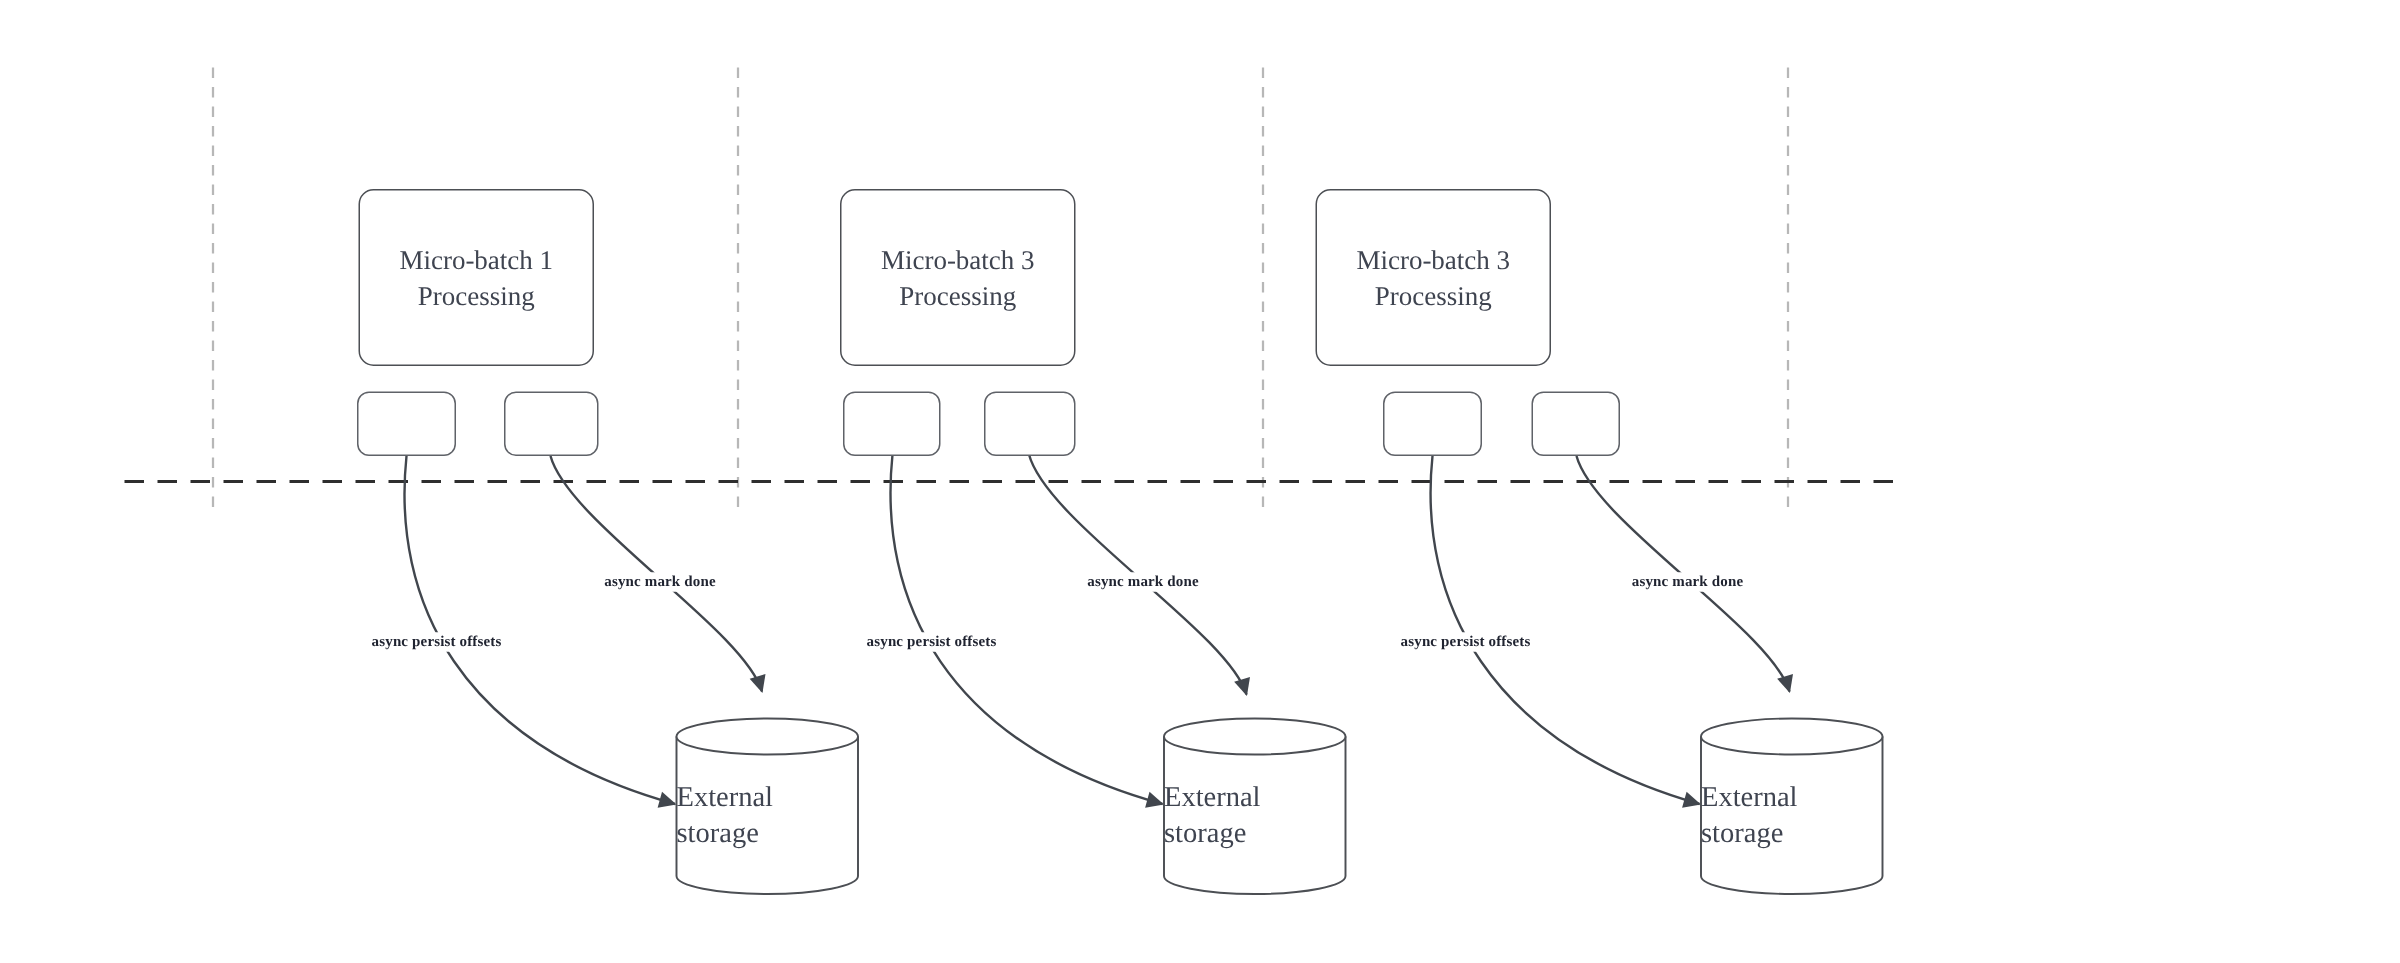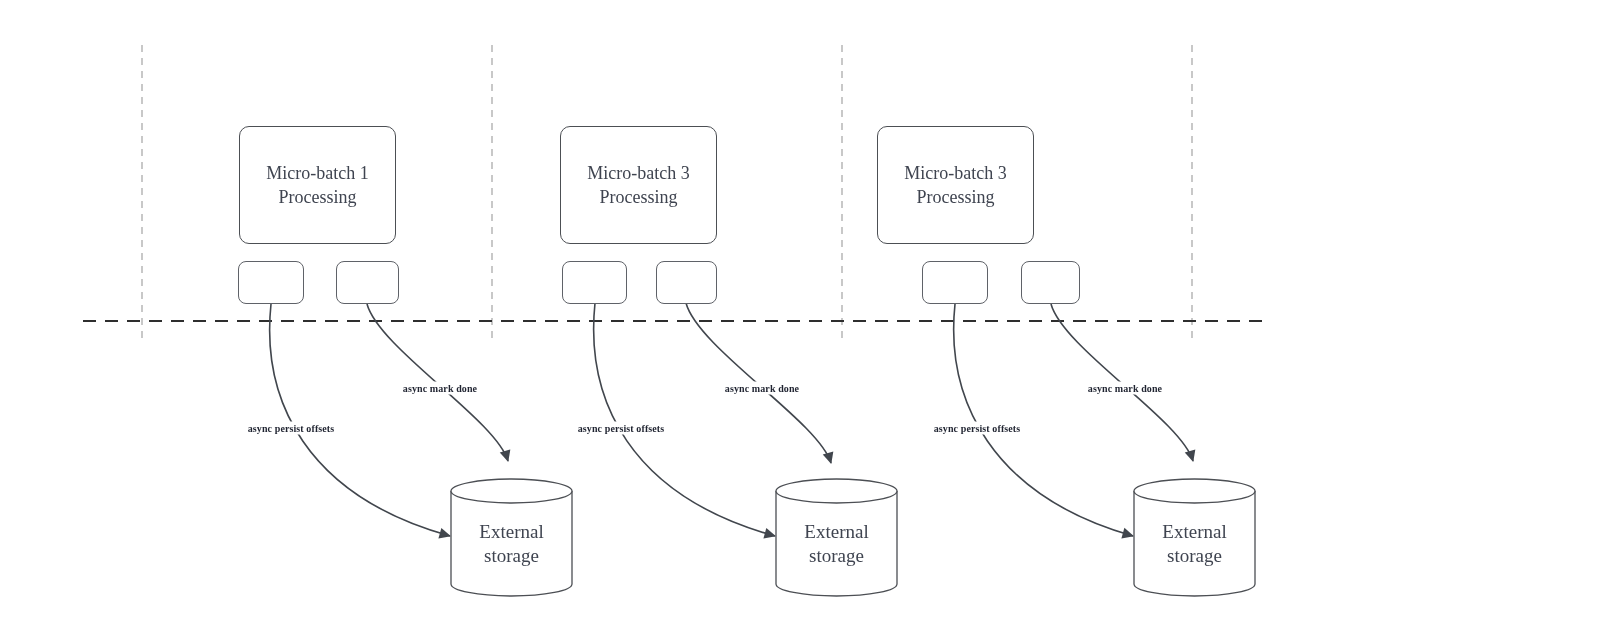--- a/index.html
+++ b/index.html
@@ -47,21 +47,20 @@
     letter-spacing: 0.1px;
     color: #1f2330;
     background: #ffffff;
     padding: 1px 3px;
     white-space: nowrap;
   }
   .storage-label {
     position: absolute;
     top: 520px;
     width: 121px;
-    text-align: center;
     font-size: 19px;
     line-height: 24px;
     color: #3f4450;
   }
   .time-label {
     position: absolute;
     left: 1387px;
     top: 271px;
     transform: translate(-50%, -50%);
     font-size: 19px;

